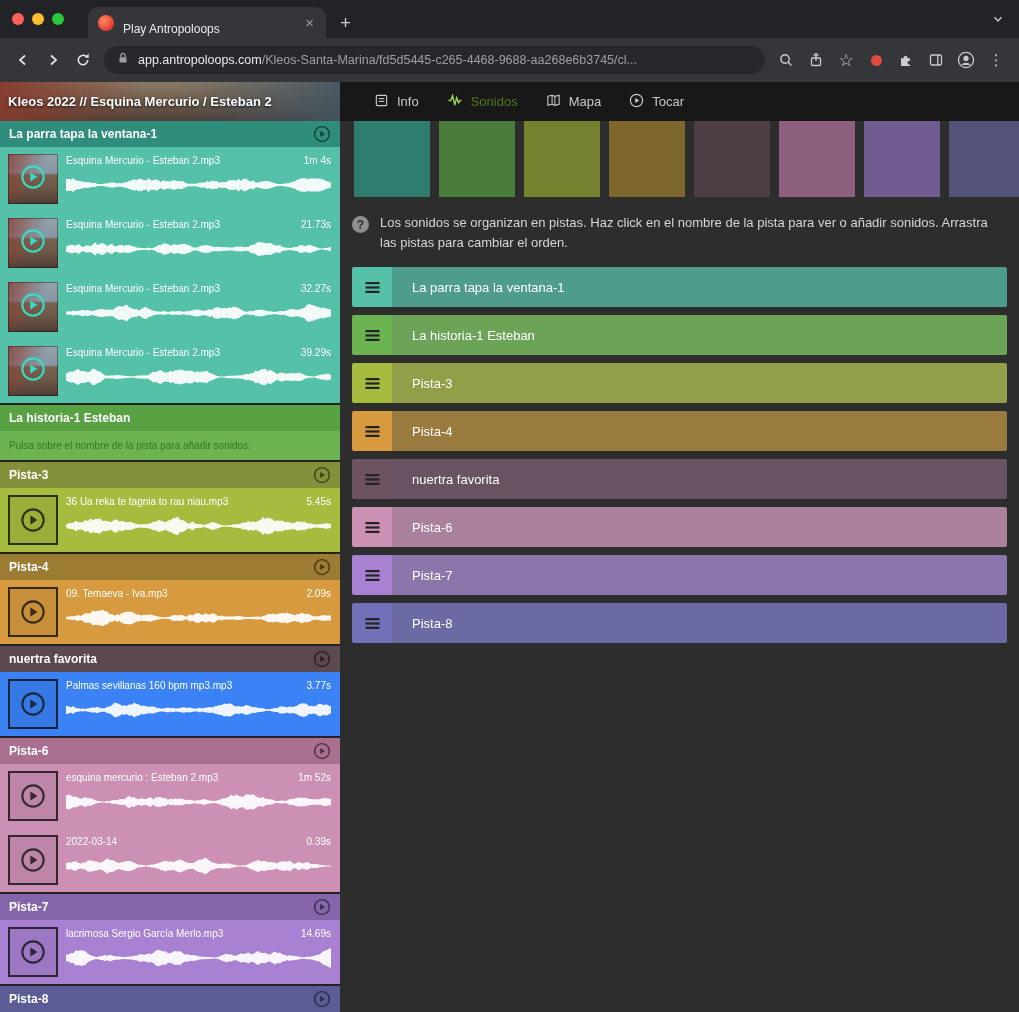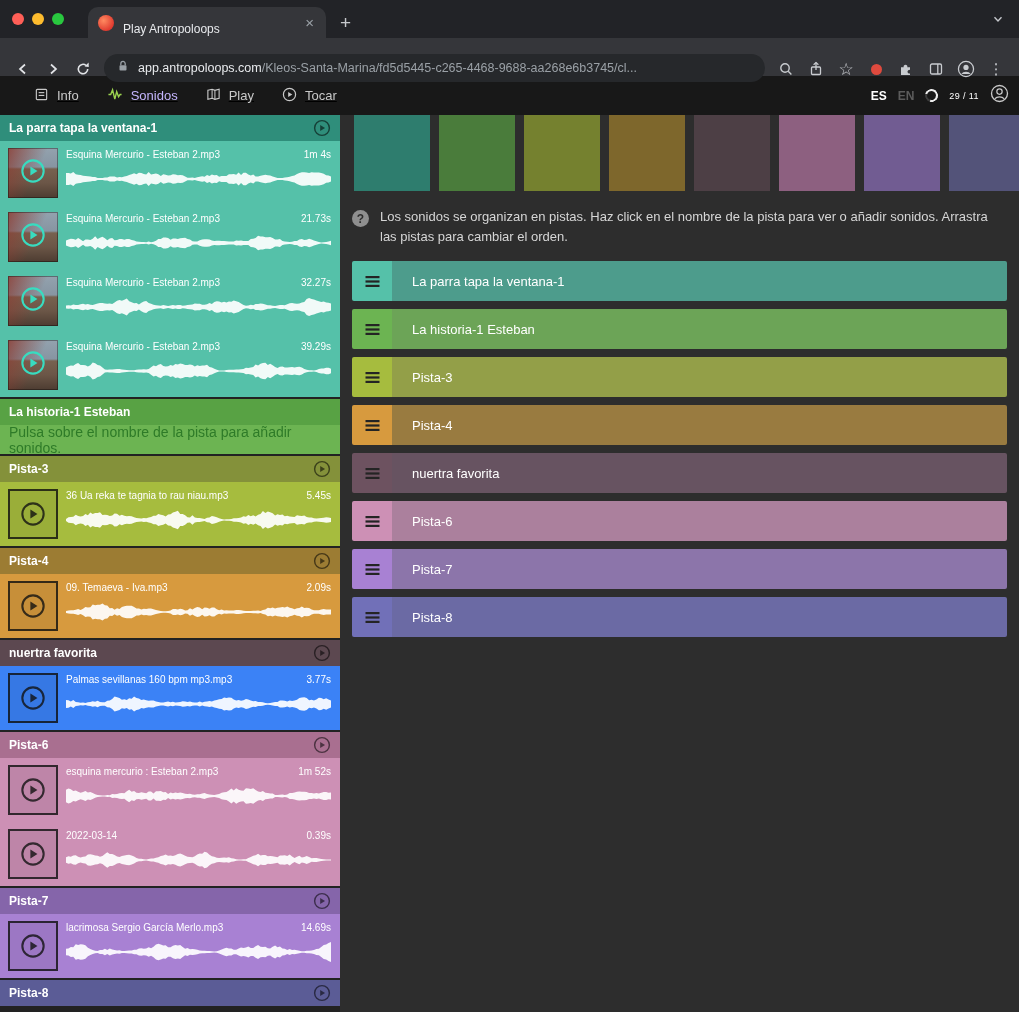--- a/index.html
+++ b/index.html
@@ -14,40 +14,40 @@
   .tab { height:31px; width:238px; background:#35363a; border-radius:10px 10px 0 0;
          display:flex; align-items:center; padding:0 10px; margin-left:10px; }
   .favicon { width:16px; height:16px; border-radius:50%; flex:none;
              background:radial-gradient(circle at 35% 35%, #ff8a60, #e03a2f 72%); }
   .tab-title { color:#e8eaed; font-size:12px; margin-left:9px; flex:1; white-space:nowrap; overflow:hidden;margin-top:13px; }
   .tab-close { color:#9aa0a6; font-size:15px; padding:0 2px; }
   .newtab { color:#c6c8cc; font-size:19px; margin:0 0 6px 14px; line-height:1; }
   .strip-spacer { flex:1; }
   .strip-chevron { margin:0 14px 8px 0; }
 
-  .toolbar { height:38px; background:#35363a; display:flex; align-items:flex-start; padding:16px 8px; }
+  .toolbar { height:44px; background:#35363a; display:flex; align-items:center; padding:16px 8px; }
   .nav-ic { width:30px; height:30px; display:flex; align-items:center; justify-content:center;
             color:#c9ccd0; font-size:15px; flex:none; }
   .omnibox { flex:1; height:28px; background:#26282b; border-radius:14px; display:flex;
              align-items:center; padding:0 12px; margin:0 6px; min-width:0; }
   .omnibox .url { flex:1; min-width:0; white-space:nowrap; overflow:hidden; font-size:12.5px; margin-left:8px; }
   .omnibox .host { color:#e8eaed; }
   .omnibox .path { color:#9aa0a6; }
   .record-dot { width:11px; height:11px; border-radius:50%; background:#df4a3e; }
 
   
   .appheader { height:39px; background:#181818; display:flex; align-items:stretch; }
   .header-photo { width:340px; flex:none; display:flex; align-items:center; padding:0 8px;
       background:
         linear-gradient(100deg, rgba(134,58,44,.95) 0%, rgba(134,58,44,0) 42%),
         linear-gradient(262deg, rgba(62,84,100,.85) 0%, rgba(62,84,100,0) 48%),
         linear-gradient(180deg, #8b7a66 0%, #6d5a4a 55%, #4d3f36 100%); }
   .project-title { color:#fff; font-size:13px; font-weight:bold; white-space:nowrap;
                    text-shadow:0 1px 3px rgba(0,0,0,.85); }
-  .appnav { display:flex; align-items:stretch; margin-left:20px;text-decoration:underline; }
+  .appnav { display:flex; align-items:stretch; margin-left:20px; }
   .nav-item { display:flex; align-items:center; gap:8px; color:#c9c9c9; font-size:13px; padding:0 14px; }
   .nav-item.active { color:#9bd34f; }
   .header-right { margin-left:auto; display:flex; align-items:center; gap:11px; padding-right:10px; }
   .lang { font-size:12px; font-weight:bold; color:#ffffff; }
   .lang.inactive { color:#5c5c5c; }
   .loader { width:13px; height:13px; border-radius:50%; border:2px solid #ececec;
             border-left-color:#3c3c3c; transform:rotate(-30deg); }
   .counter { font-size:9px; color:#fff; letter-spacing:.4px; white-space:nowrap; }
 
   
@@ -65,21 +65,21 @@
                 display:flex; align-items:center; justify-content:center; }
   .thumb-photo { background:
         linear-gradient(115deg, rgba(140,60,50,.85) 0%, rgba(140,60,50,0) 55%),
         linear-gradient(180deg, #93a2ae 0%, #8795a2 38%, #77614f 42%, #6b5647 70%, #4d3c31 100%);
         box-shadow: inset 0 0 0 1px rgba(0,0,0,.35); }
   .thumb-btn { border:2px solid rgba(15,15,15,.8); background:rgba(0,0,0,.07); }
   .clip-top { display:flex; justify-content:space-between; align-items:baseline; color:#fff; font-size:10px;text-align:right; }
   .clip-title { white-space:nowrap; overflow:hidden; text-overflow:ellipsis; margin-right:8px; }
   .clip-duration { flex:none; }
   .clip-wave { height:28px; margin-top:5px; }
-  .track-hint { height:29px; display:flex; align-items:center; padding:0 9px; font-size:14px; }
+  .track-hint { height:29px; display:flex; align-items:center; padding:0 9px; font-size:10px; }
 
   
   .swatch-row { display:flex; gap:9px; margin-left:2px; }
   .swatch { width:76px; height:76px; flex:none; }
   .help { display:flex; gap:11px; margin-top:16px; color:#d6d6d6; font-size:13px; line-height:1.5; max-width:655px; }
   .help-icon { width:17px; height:17px; border-radius:50%; background:#8f8f8f; color:#2d2d2d;
                font-weight:bold; font-size:12px; display:flex; align-items:center; justify-content:center;
                flex:none; margin-top:3px; }
   .rows { margin-top:15px; display:flex; flex-direction:column; gap:8px; }
   .track-row { display:flex; height:40px; border-radius:2px; overflow:hidden; }
@@ -169,62 +169,52 @@
           <circle cx="10" cy="10" r="8.4" fill="none" stroke="#c9ccd0" stroke-width="1.4"></circle>
           <circle cx="10" cy="8.2" r="2.9" fill="#c9ccd0"></circle>
           <path d="M4.8 15.6 a5.8 4.6 0 0 1 10.4 0" fill="#c9ccd0"></path>
         </svg>
     </span>
     <span class="nav-ic" style="font-size:15px;">⋮</span>
   </div>
 </div>
 
 <div class="appheader">
+  <div class="header-photo">
+    <span class="project-title">Kleos 2022  //  Esquina Mercurio / Esteban 2</span>
+  </div>
   <div class="appnav">
     <span class="nav-item">
       <span><svg width="15" height="15" viewBox="0 0 16 16">
             <rect x="2.5" y="2.5" width="11" height="11" rx="1" fill="none" stroke="#c9c9c9" stroke-width="1.2"></rect>
             <line x1="5" y1="6" x2="11" y2="6" stroke="#c9c9c9" stroke-width="1.2"></line>
             <line x1="5" y1="9" x2="11" y2="9" stroke="#c9c9c9" stroke-width="1.2"></line>
           </svg></span>
       <span>Info</span>
     </span>
-    <span class="nav-item active" style="color: #c4b5fd;">
+    <span class="nav-item active" style="color: #4d7c0f;">
       <span><svg width="16" height="15" viewBox="0 0 16 16">
             <polyline points="1,8 3.4,8 5.4,3 7.8,13 9.8,5 11.8,10.4 13.4,8 15,8" fill="none" stroke="#9bd34f" stroke-width="1.5"></polyline>
           </svg></span>
       <span>Sonidos</span>
     </span>
     <span class="nav-item">
       <span><svg width="15" height="15" viewBox="0 0 16 16">
             <path d="M2 3.5 L6.5 2.4 L9.5 3.6 L14 2.4 V12 L9.5 13.2 L6.5 12 L2 13.2 Z" fill="none" stroke="#c9c9c9" stroke-width="1.2"></path>
             <line x1="6.5" y1="2.4" x2="6.5" y2="12" stroke="#c9c9c9" stroke-width="1.1"></line>
             <line x1="9.5" y1="3.6" x2="9.5" y2="13.2" stroke="#c9c9c9" stroke-width="1.1"></line>
           </svg></span>
-      <span>Play</span>
+      <span>Mapa</span>
     </span>
     <span class="nav-item">
       <span><svg width="15" height="15" viewBox="0 0 16 16">
             <circle cx="8" cy="8" r="6.5" fill="none" stroke="#c9c9c9" stroke-width="1.3"></circle>
             <path d="M6.6 5.4 L11 8 L6.6 10.6 Z" fill="#c9c9c9"></path>
           </svg></span>
       <span>Tocar</span>
-    </span>
-  </div>
-  <div class="header-right">
-    <span class="lang">ES</span>
-    <span class="lang inactive">EN</span>
-    <span class="loader"></span>
-    <span class="counter">29 / 11</span>
-    <span>
-      <svg width="19" height="19" viewBox="0 0 20 20">
-          <circle cx="10" cy="10" r="8.4" fill="none" stroke="#c9c9c9" stroke-width="1.4"></circle>
-          <circle cx="10" cy="8" r="2.8" fill="none" stroke="#c9c9c9" stroke-width="1.3"></circle>
-          <path d="M5 15.6 a6 4.8 0 0 1 10 0" fill="none" stroke="#c9c9c9" stroke-width="1.3"></path>
-        </svg>
     </span>
   </div>
 </div>
 
 <div class="content">
   <div class="sidebar">
       <div class="track-section">
         <div class="track-header" style="background:#2f8e7b">
           <span class="thn">La parra tapa la ventana-1</span>
           <span class="track-play"><svg width="18" height="18" viewBox="0 0 20 20">

